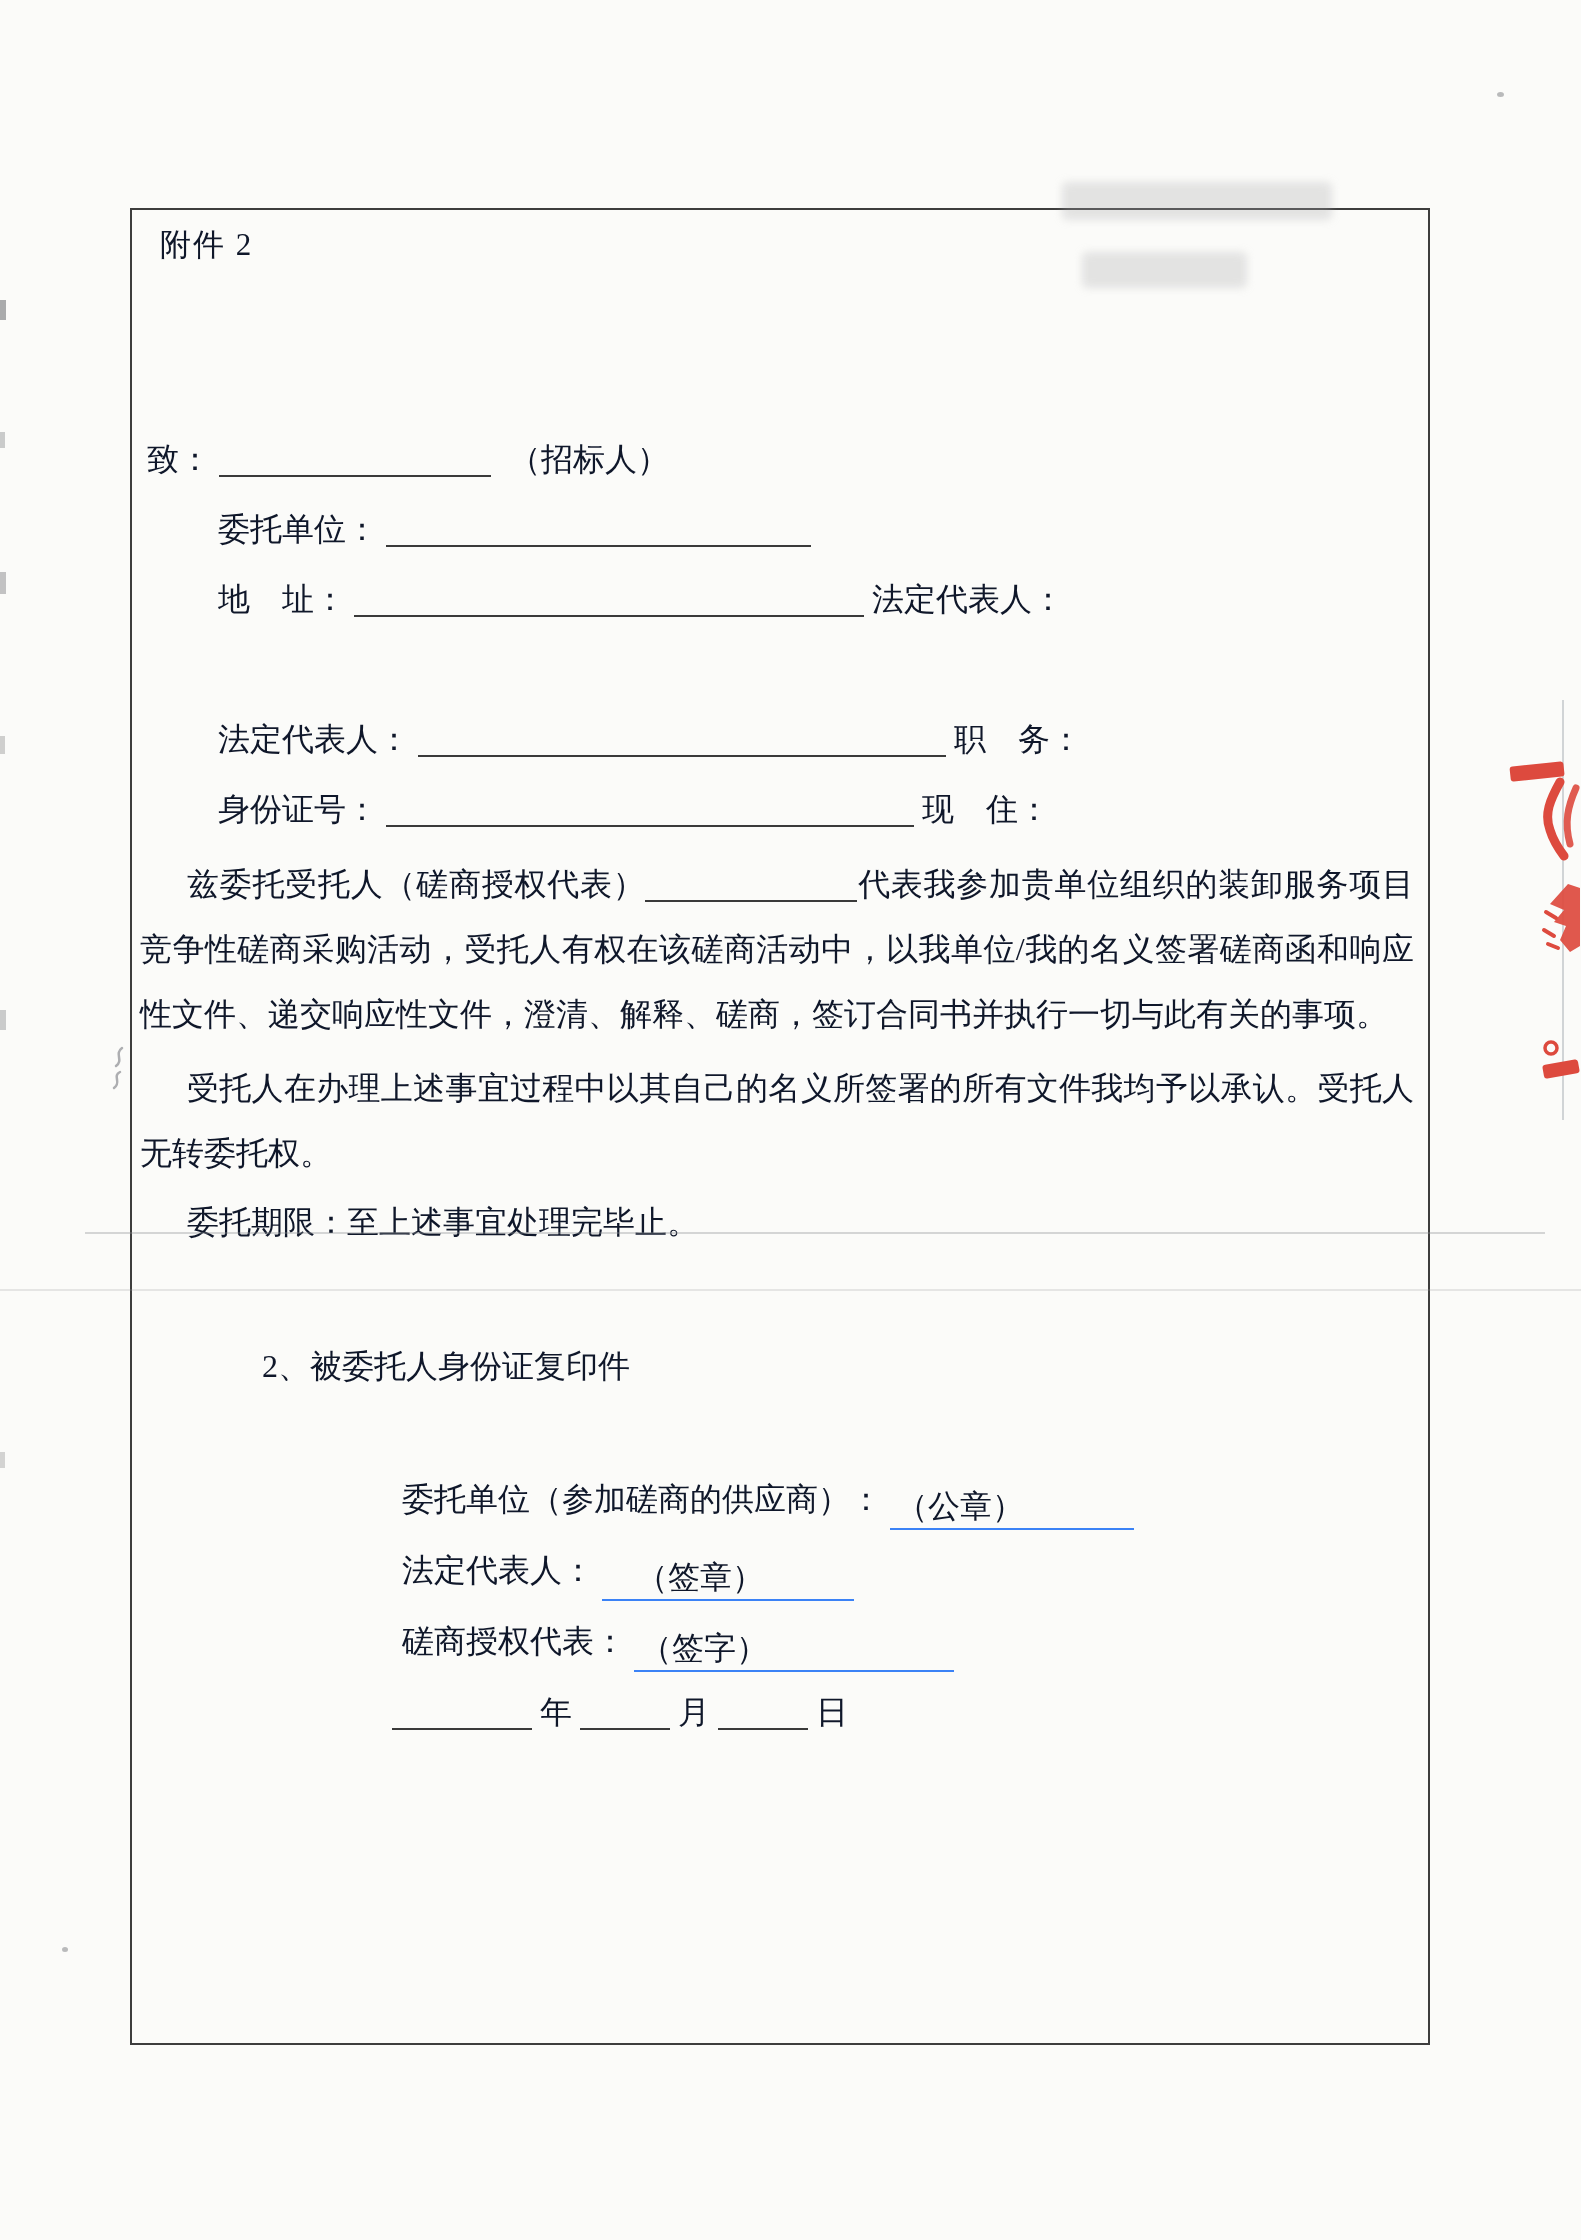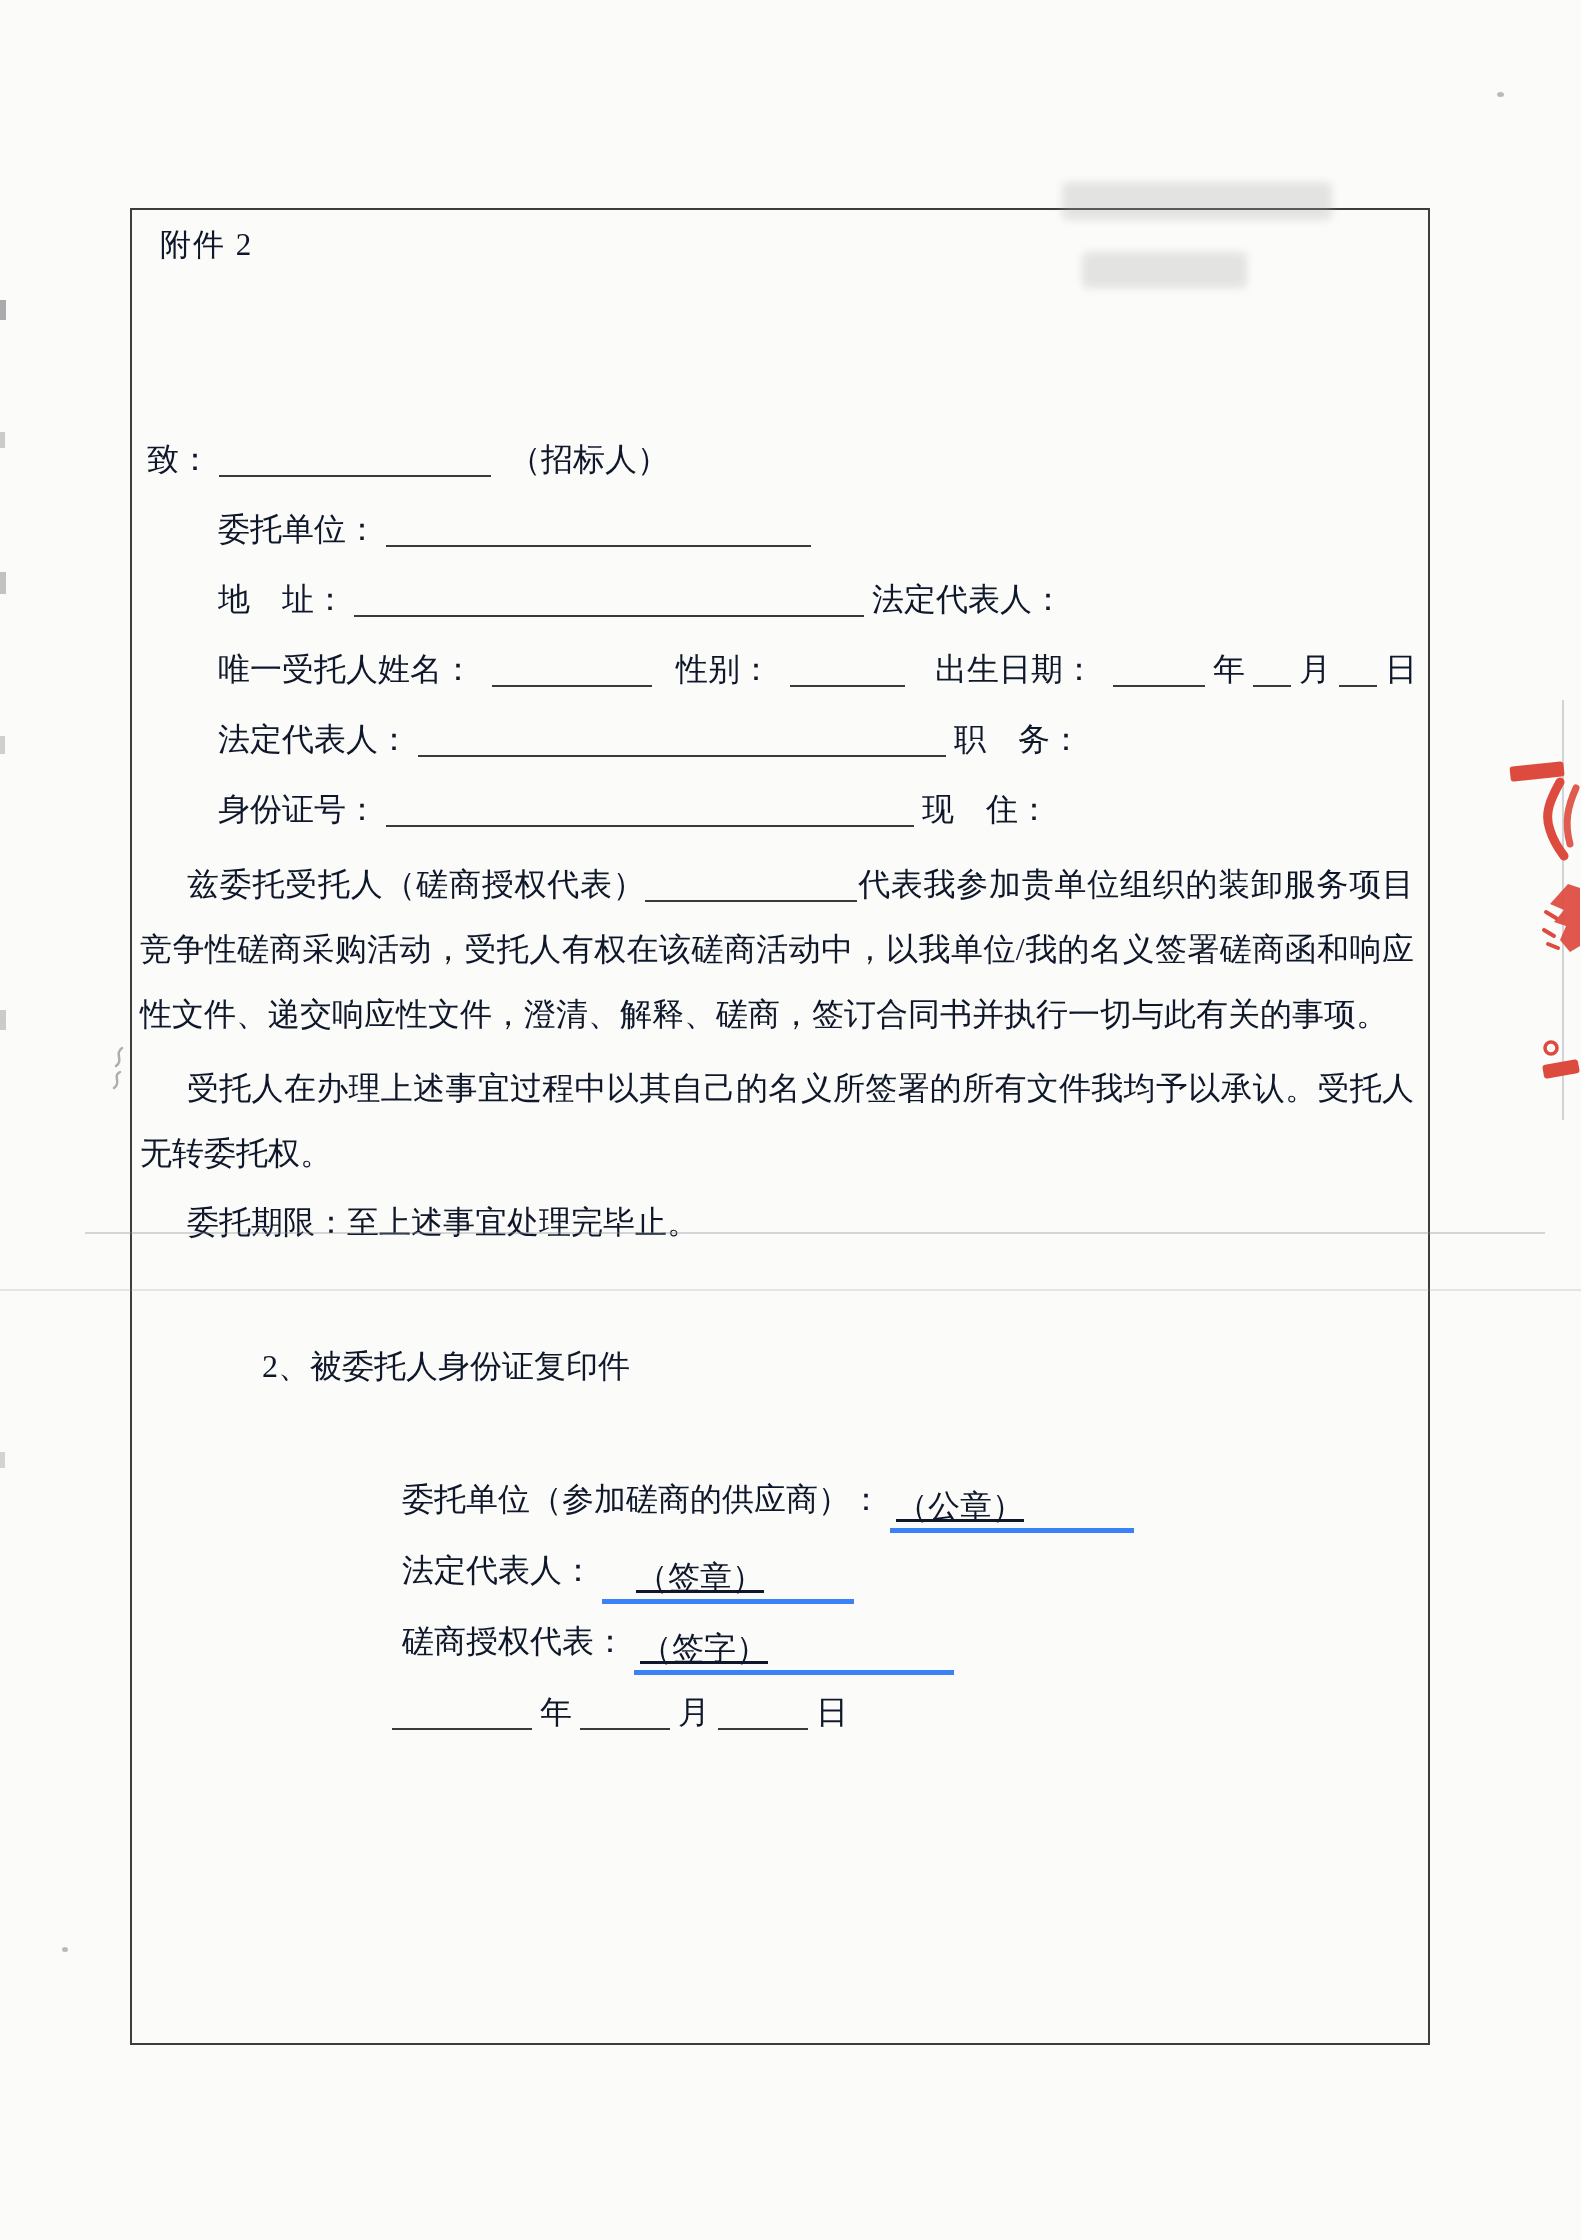--- a/index.html
+++ b/index.html
@@ -35,25 +35,24 @@
     line-height:44px;
   }
   .blank{
     display:inline-block;
     height:36px;
     border-bottom:2px solid #3a3a3a;
     vertical-align:-7px;
   }
   .blank-text{
     display:inline-block;
-    border-bottom:5px solid #3b82f6;
+    border-bottom:2px solid #3b82f6;
     vertical-align:-7px;
     padding:0 6px;
     white-space:nowrap;
-    text-decoration:underline;
   }
   .para{
     position:absolute;left:8px;right:14px;
     font-size:32px;line-height:65px;
     text-align:justify;
     text-indent:47px;
   }
   .ml10{margin-left:10px;} .ml16{margin-left:16px;} .ml22{margin-left:22px;}
   
   .hline{position:absolute;height:2px;background:rgba(140,142,145,0.35);}
@@ -84,33 +83,20 @@
       <span>委托单位：</span>
       <span class="blank" style="width:425px;"></span>
     </div>
 
     <div class="line" style="left:86px;top:367px;">
       <span>地　址：</span>
       <span class="blank" style="width:510px;"></span>
       <span>法定代表人：</span>
     </div>
 
-    <div class="line" style="left:86px;top:437px;">
-      <span>唯一受托人姓名：</span>
-      <span class="blank ml10" style="width:160px;"></span>
-      <span class="ml16">性别：</span>
-      <span class="blank ml10" style="width:115px;"></span>
-      <span class="ml22">出生日期：</span>
-      <span class="blank ml10" style="width:92px;"></span>
-      <span>年</span>
-      <span class="blank" style="width:38px;"></span>
-      <span>月</span>
-      <span class="blank" style="width:38px;"></span>
-      <span>日</span>
-    </div>
 
     <div class="line" style="left:86px;top:507px;">
       <span>法定代表人：</span>
       <span class="blank" style="width:528px;"></span>
       <span>职　务：</span>
     </div>
 
     <div class="line" style="left:86px;top:577px;">
       <span>身份证号：</span>
       <span class="blank" style="width:528px;"></span>

